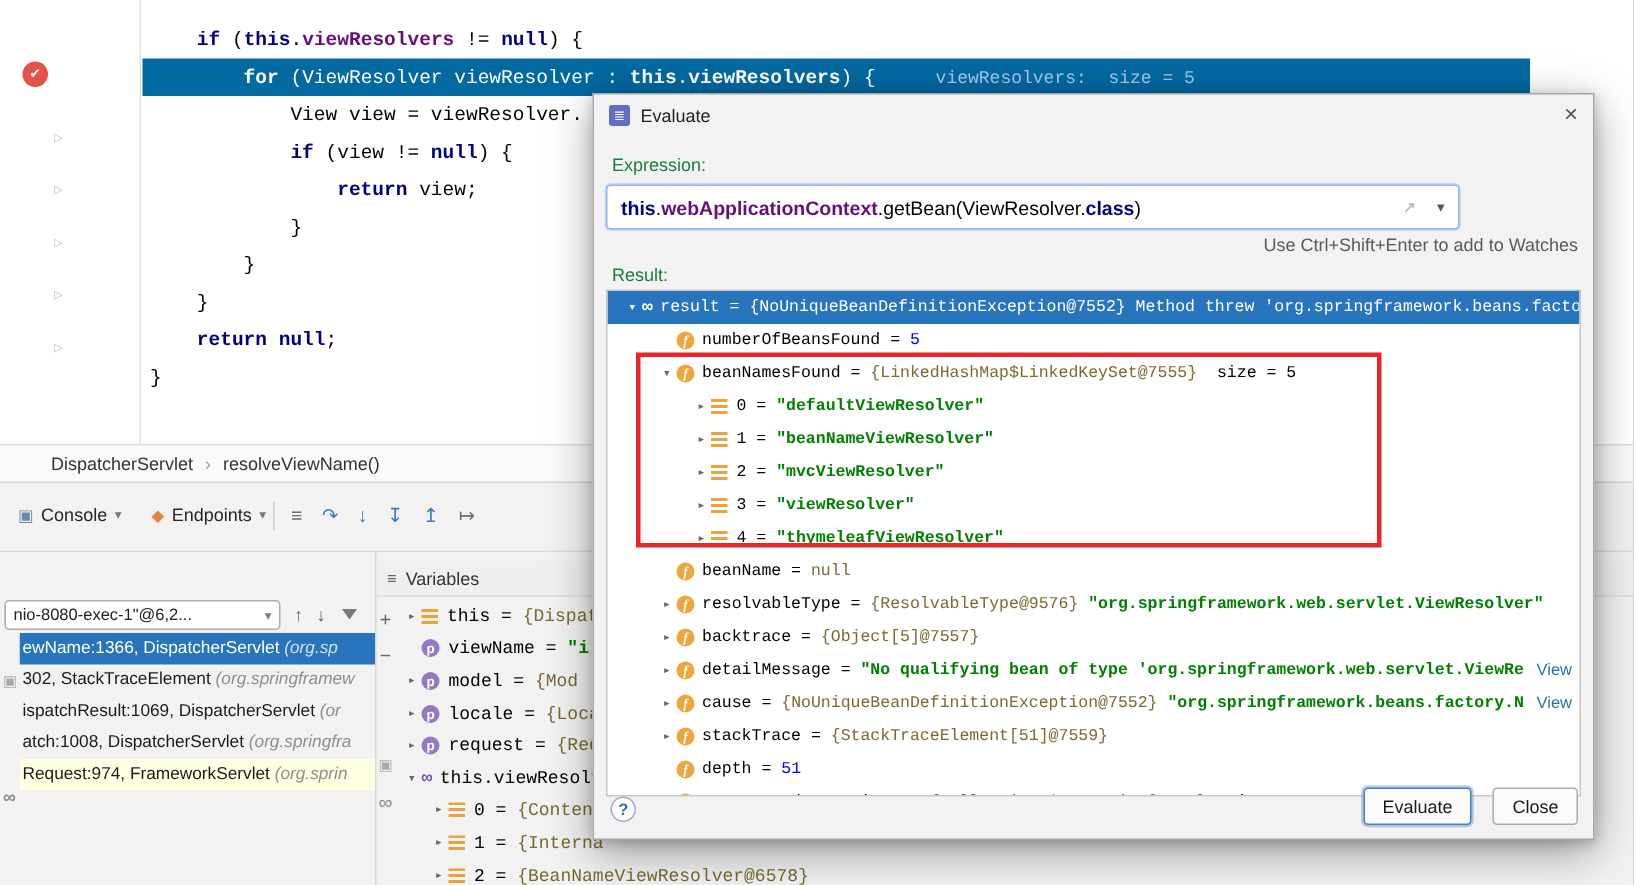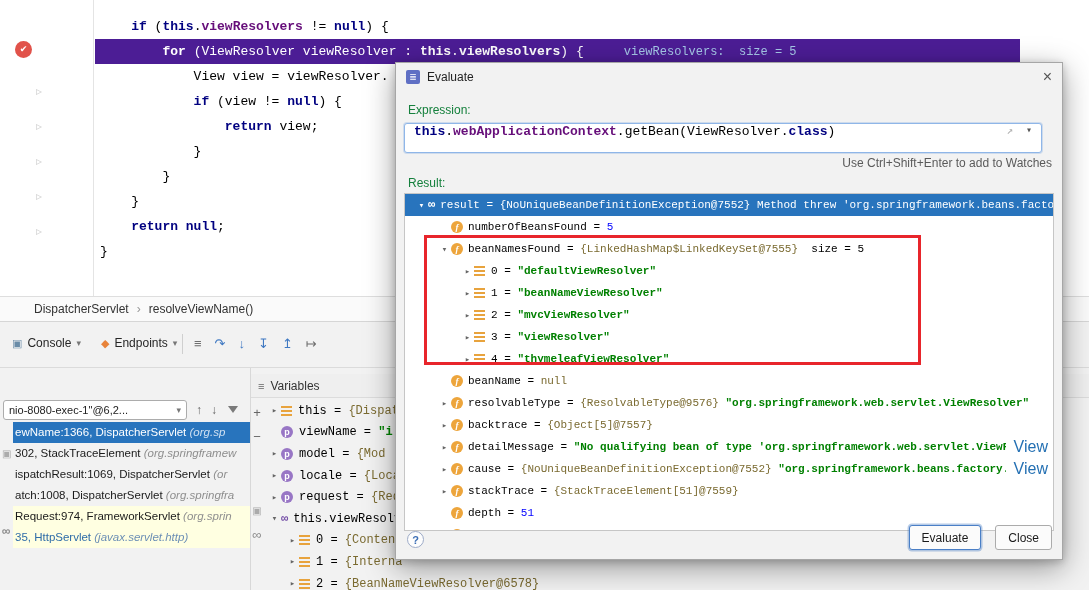--- a/index.html
+++ b/index.html
@@ -7,21 +7,21 @@
   #app{position:relative;width:1089px;height:590px;background:#fff;overflow:hidden;font-family:"Liberation Sans",sans-serif}
 
   
   #editor{position:absolute;left:0;top:0;width:1089px;height:296px;background:#fff}
   #gutter{position:absolute;left:0;top:0;width:94px;height:296px;background:#fff;border-right:1px solid #E4E4E4}
   .gmark{position:absolute;left:36px;font-size:12px;color:#D2D2D2}
   .g1{top:84px}.g2{top:119px}.g3{top:154px}.g4{top:189px}.g5{top:224px}
   .breakpoint{position:absolute;left:15px;top:41px;width:17px;height:17px;border-radius:50%;background:#E1524A;color:#fff;display:flex;align-items:center;justify-content:center;font-size:9px;line-height:1}
   #code{position:absolute;left:95px;top:14px;width:925px;font-family:"Liberation Mono",monospace;font-size:13px}
   .eline{height:25px;line-height:25px;white-space:pre}
-  .eline.exec{background:#4c1d95}
+  .eline.exec{background:#0369a1}
   .eline.exec .seg{color:#fff !important}
   .hint{color:#A6C8E8;font-size:12px;margin-left:40px}
   .c-kw{color:#000080;font-weight:bold}
   .c-fld{color:#660E7A;font-weight:bold}
   .c-pl{color:#000}
   .c-name{color:#000}
   .c-str{color:#008000;font-weight:bold}
   .c-num{color:#0000FF}
   .c-ref{color:#7A6A30}
 
@@ -78,30 +78,30 @@
 
   
   #dlg{position:absolute;left:395px;top:62px;width:668px;height:498px;background:#F2F2F2;border:1px solid #A6A6A6;box-shadow:0 8px 28px rgba(0,0,0,.38),0 2px 8px rgba(0,0,0,.2);z-index:10}
   #dlg header{height:28px;display:flex;align-items:center;padding:0 10px}
   .dlg-icon{width:14px;height:14px;border-radius:2px;background:#5F6FC4;color:#fff;font-size:9px;display:flex;align-items:center;justify-content:center}
   #dlg-title{margin-left:7px;font-size:12px;color:#222}
   #dlg-close{margin-left:auto;color:#555;font-size:16px;line-height:1}
   #expr-label,#result-label{position:absolute;left:12px;font-size:12px;color:#15803d}
   #expr-label{top:40px}
   #result-label{top:113px}
-  #expr{position:absolute;left:8px;top:60px;width:638px;height:30px;background:#fff;border:1px solid #8FB6E8;border-radius:3px;box-shadow:0 0 0 1px rgba(100,150,220,.25);display:flex;align-items:flex-start;padding:0 44px 0 9px;font-family:Liberation Mono, monospace;font-size:13px}
+  #expr{position:absolute;left:8px;top:60px;width:569px;height:30px;background:#fff;border:1px solid #8FB6E8;border-radius:3px;box-shadow:0 0 0 1px rgba(100,150,220,.25);display:flex;align-items:center;padding:0 44px 0 9px;font-family:Liberation Sans, sans-serif;font-size:13px}
   #expr-text{white-space:pre;overflow:hidden}
   .expr-expand{position:absolute;right:28px;color:#B0B0B0;font-size:11px}
   .expr-dd{position:absolute;right:9px;color:#555;font-size:10px}
   #expr-hint{position:absolute;right:10px;top:93px;font-size:12px;color:#5A5A5A}
   #rtree{position:absolute;left:8px;top:130px;width:650px;height:338px;background:#fff;border:1px solid #C6C6C6;overflow:hidden;font-family:"Liberation Mono",monospace;font-size:11px}
   .trow{height:22px;display:flex;align-items:center;white-space:pre;overflow:hidden}
   .trow.sel{background:#2874BD}
   .trow.sel .seg,.trow.sel .arr,.trow.sel .ic-watch{color:#fff !important}
-  .vlink{margin-left:auto;padding:0 5px 0 8px;color:#2470B3;font-family:"Liberation Sans",sans-serif;font-size:16px;flex:none}
+  .vlink{margin-left:auto;padding:0 5px 0 8px;color:#2470B3;font-family:"Liberation Sans",sans-serif;font-size:11px;flex:none}
   .help{position:absolute;left:11px;bottom:11px;width:17px;height:17px;border-radius:50%;background:#FDFDFD;border:1px solid #9DABC8;color:#3C6EB5;font-weight:bold;font-size:11px;display:flex;align-items:center;justify-content:center}
   #dlg-buttons{position:absolute;right:10px;bottom:9px;display:flex;gap:14px}
   .btn{height:25px;padding:0 12px;background:#FBFBFB;border:1px solid #ABABAB;border-radius:3px;font-size:12px;color:#1A1A1A;display:flex;align-items:center}
   .btn.primary{border:1px solid #4A7FC6;box-shadow:0 0 0 1.5px rgba(74,127,198,.4)}
 
   
   #annotation{position:absolute;left:424px;top:235px;width:497px;height:130px;border:3px solid #E8252B;z-index:20;pointer-events:none}
 </style>
 </head>
 <body>
@@ -178,21 +178,20 @@
       <span class="harrow">↓</span>
       <span class="funnel"></span>
     </div>
 
     <div id="frames">
         <div class="frow sel"><span class="m">ewName:1366, DispatcherServlet </span><span class="p">(org.sp</span></div>
         <div class="frow plain"><span class="m">302, StackTraceElement </span><span class="p">(org.springframew</span></div>
         <div class="frow plain"><span class="m">ispatchResult:1069, DispatcherServlet </span><span class="p">(or</span></div>
         <div class="frow plain"><span class="m">atch:1008, DispatcherServlet </span><span class="p">(org.springfra</span></div>
         <div class="frow lib"><span class="m">Request:974, FrameworkServlet </span><span class="p">(org.sprin</span></div>
-        <div class="frow lib2"><span class="m">35, HttpServlet </span><span class="p">(javax.servlet.http)</span></div>
       </div>
 
     <span id="lstrip-copy">▣</span>
     <span id="lstrip-watch">∞</span>
 
     <div id="wtools">
         <span class="tbicon ">+</span>
         <span class="tbicon ">−</span>
         <span class="tbicon ">▣</span>
         <span class="tbicon ">∞</span>

